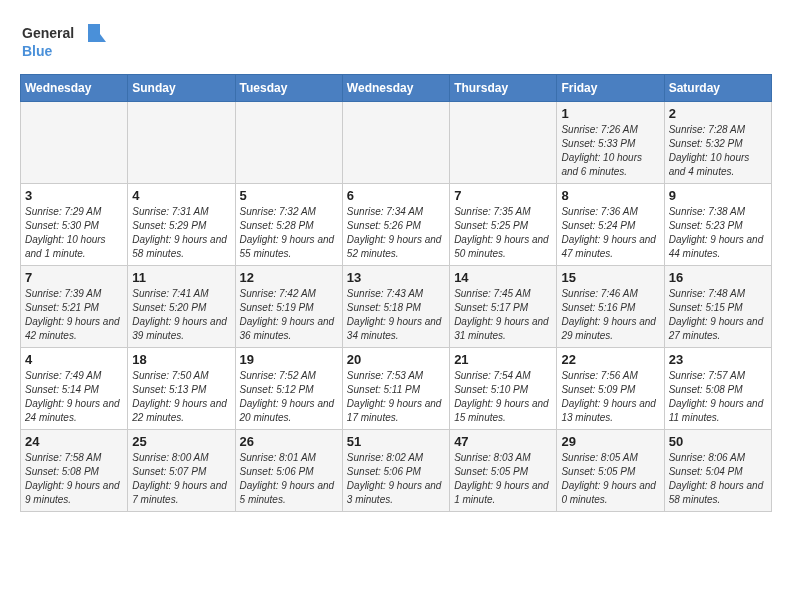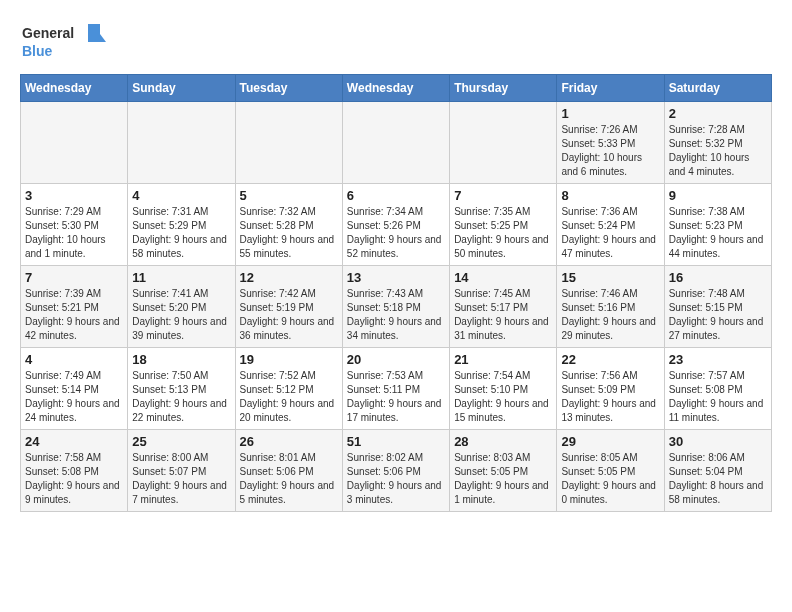--- a/index.html
+++ b/index.html
@@ -65,20 +65,21 @@
     .day-number {
       font-size: 13px;
       font-weight: bold;
       margin-bottom: 2px;
       color: #222;
     }
     .day-info {
       font-size: 10px;
       color: #333;
       line-height: 1.4;
+      font-style: italic;
     }
     td.empty {
       background: #f5f5f5;
     }
   </style>
 </head>
 <body>
 
 <div class="header-area">
   <div class="logo">
@@ -224,26 +225,26 @@
         </td>
         <td>
           <div class="day-number">26</div>
           <div class="day-info">Sunrise: 8:01 AM<br>Sunset: 5:06 PM<br>Daylight: 9 hours and 5 minutes.</div>
         </td>
         <td>
           <div class="day-number">51</div>
           <div class="day-info">Sunrise: 8:02 AM<br>Sunset: 5:06 PM<br>Daylight: 9 hours and 3 minutes.</div>
         </td>
         <td>
-          <div class="day-number">28</div>
+          <div class="day-number">47</div>
           <div class="day-info">Sunrise: 8:03 AM<br>Sunset: 5:05 PM<br>Daylight: 9 hours and 1 minute.</div>
         </td>
         <td>
           <div class="day-number">29</div>
           <div class="day-info">Sunrise: 8:05 AM<br>Sunset: 5:05 PM<br>Daylight: 9 hours and 0 minutes.</div>
         </td>
         <td>
-          <div class="day-number">30</div>
+          <div class="day-number">50</div>
           <div class="day-info">Sunrise: 8:06 AM<br>Sunset: 5:04 PM<br>Daylight: 8 hours and 58 minutes.</div>
         </td>
       </tr>
     </tbody>
 </table>
 
 </body></html>

